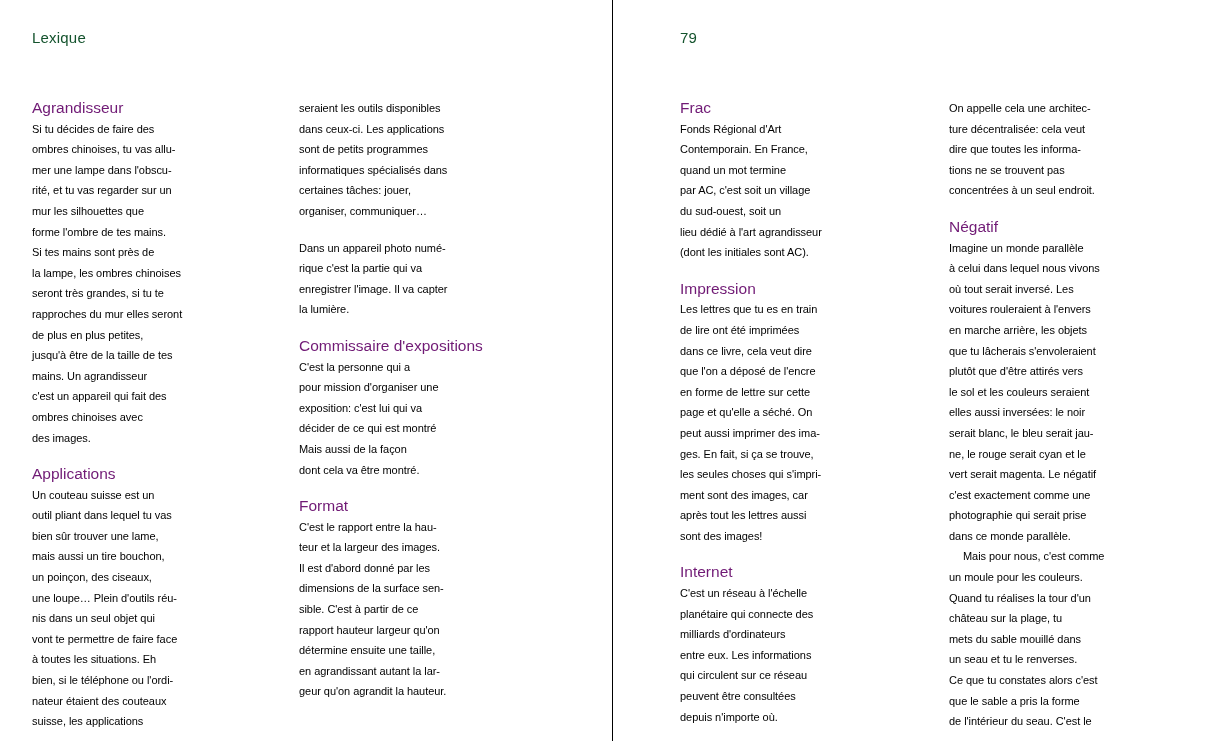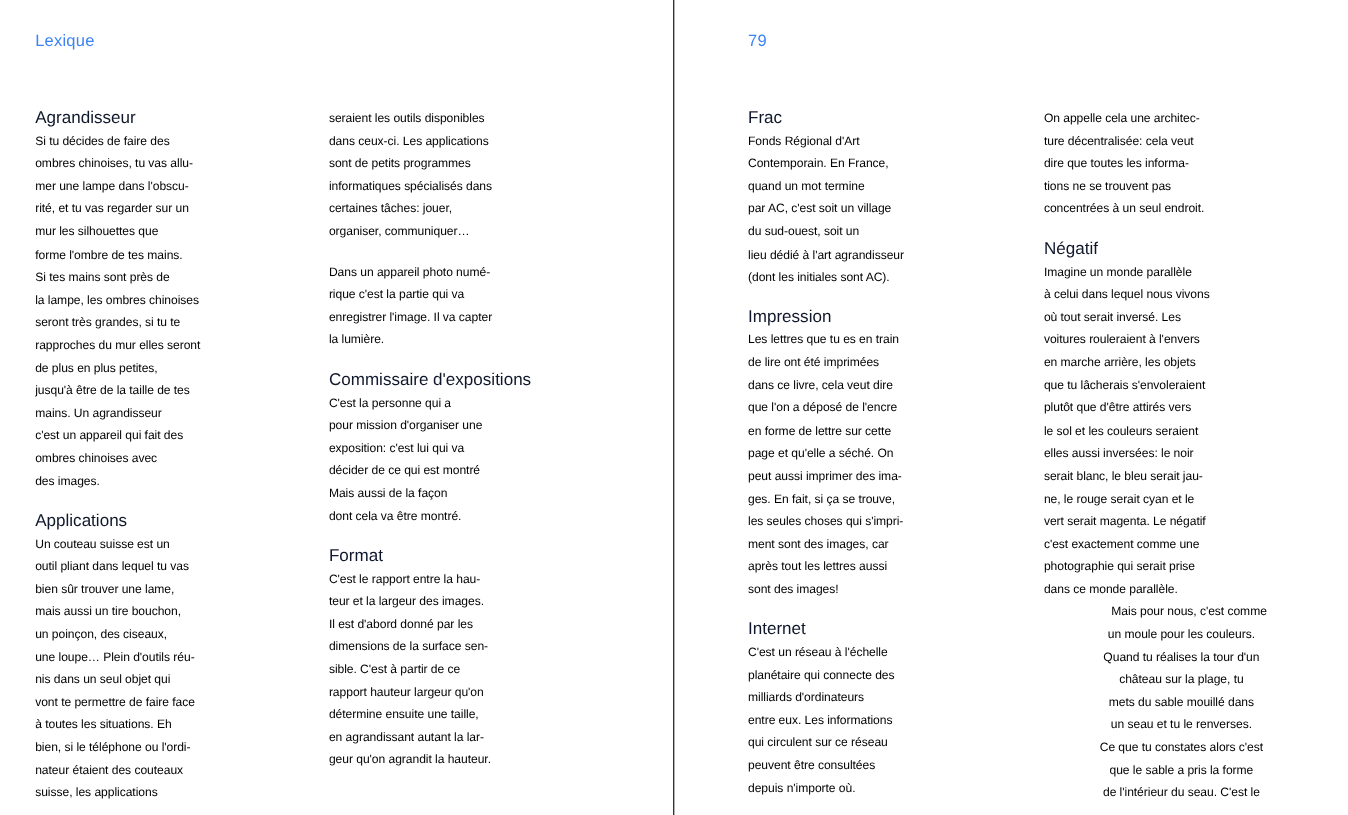--- a/index.html
+++ b/index.html
@@ -38,51 +38,50 @@
     top: 0;
     width: 1px;
     height: 741px;
     background: #000000;
   }
   .running-head {
     font-size: 15px;
     letter-spacing: 0.2px;
     line-height: 1;
     padding-top: 30px;
-    color: #3b82f6;
+    color: #14532d;
   }
   .columns {
     display: flex;
     margin-top: 53px;
   }
   .col {
     width: 250px;
   }
   .page-left .col:first-child { margin-right: 17px; }
   .page-right .col:first-child { margin-right: 19px; }
 
   .entry { margin: 0 0 16px 0; }
   .entry.tight { margin-bottom: 0; }
   .term {
-    color: #0f172a;
+    color: #701a75;
     font-size: 15.5px;
     line-height: 20.6px;
     font-weight: 400;
     margin: 0;
   }
   .body-text {
     font-size: 11px;
     line-height: 20.6px;
     margin: 0;
     white-space: pre-line;
     letter-spacing: -0.05px;
   }
   .body-text.indent-first {
     text-indent: 14px;
-    text-align: center;
   }
 </style>
 </head>
 <body>
 
 <div class="spread">
 
   <div class="page page-left">
     <div class="running-head">Lexique</div>
     <div class="columns">

